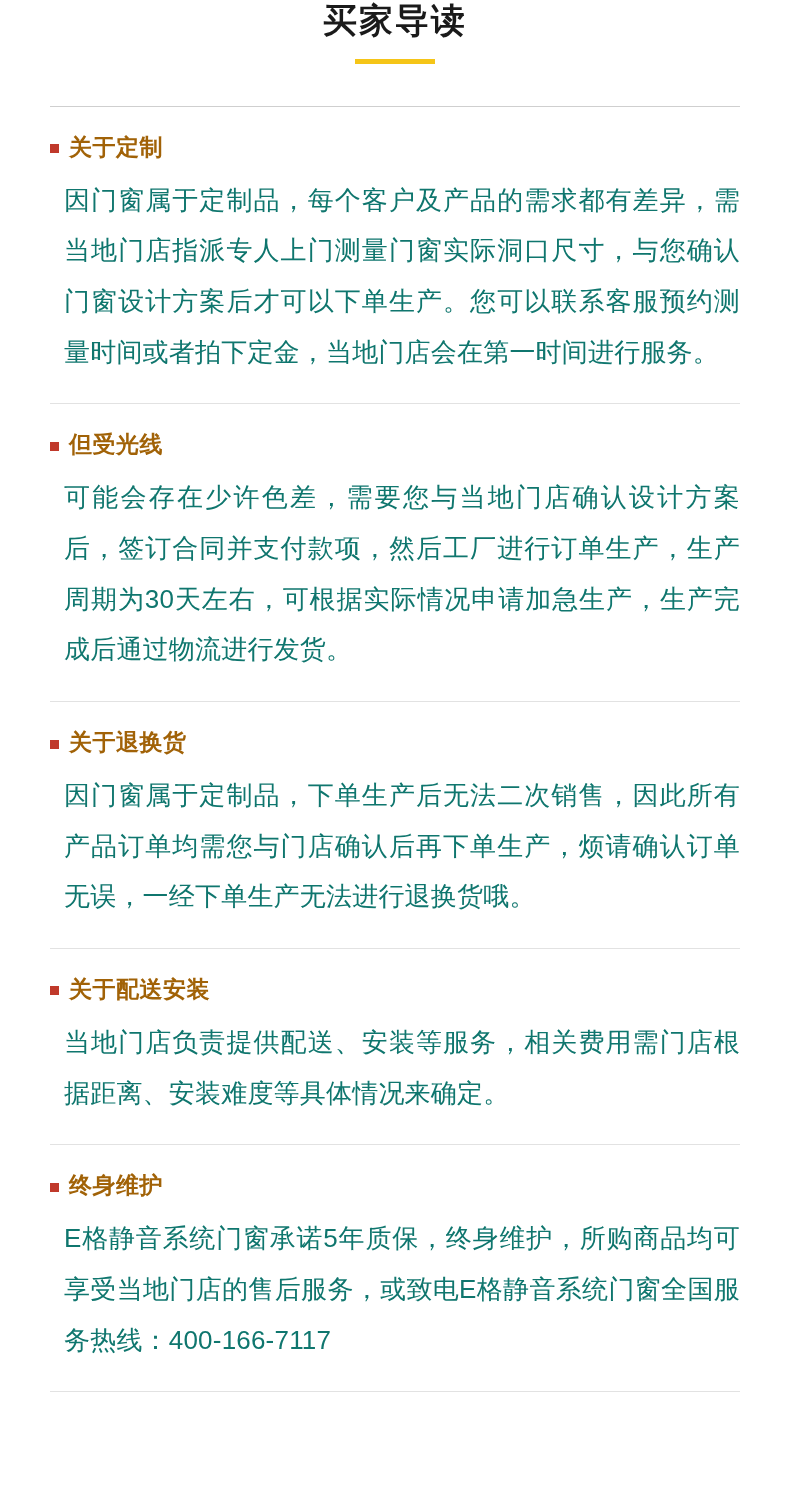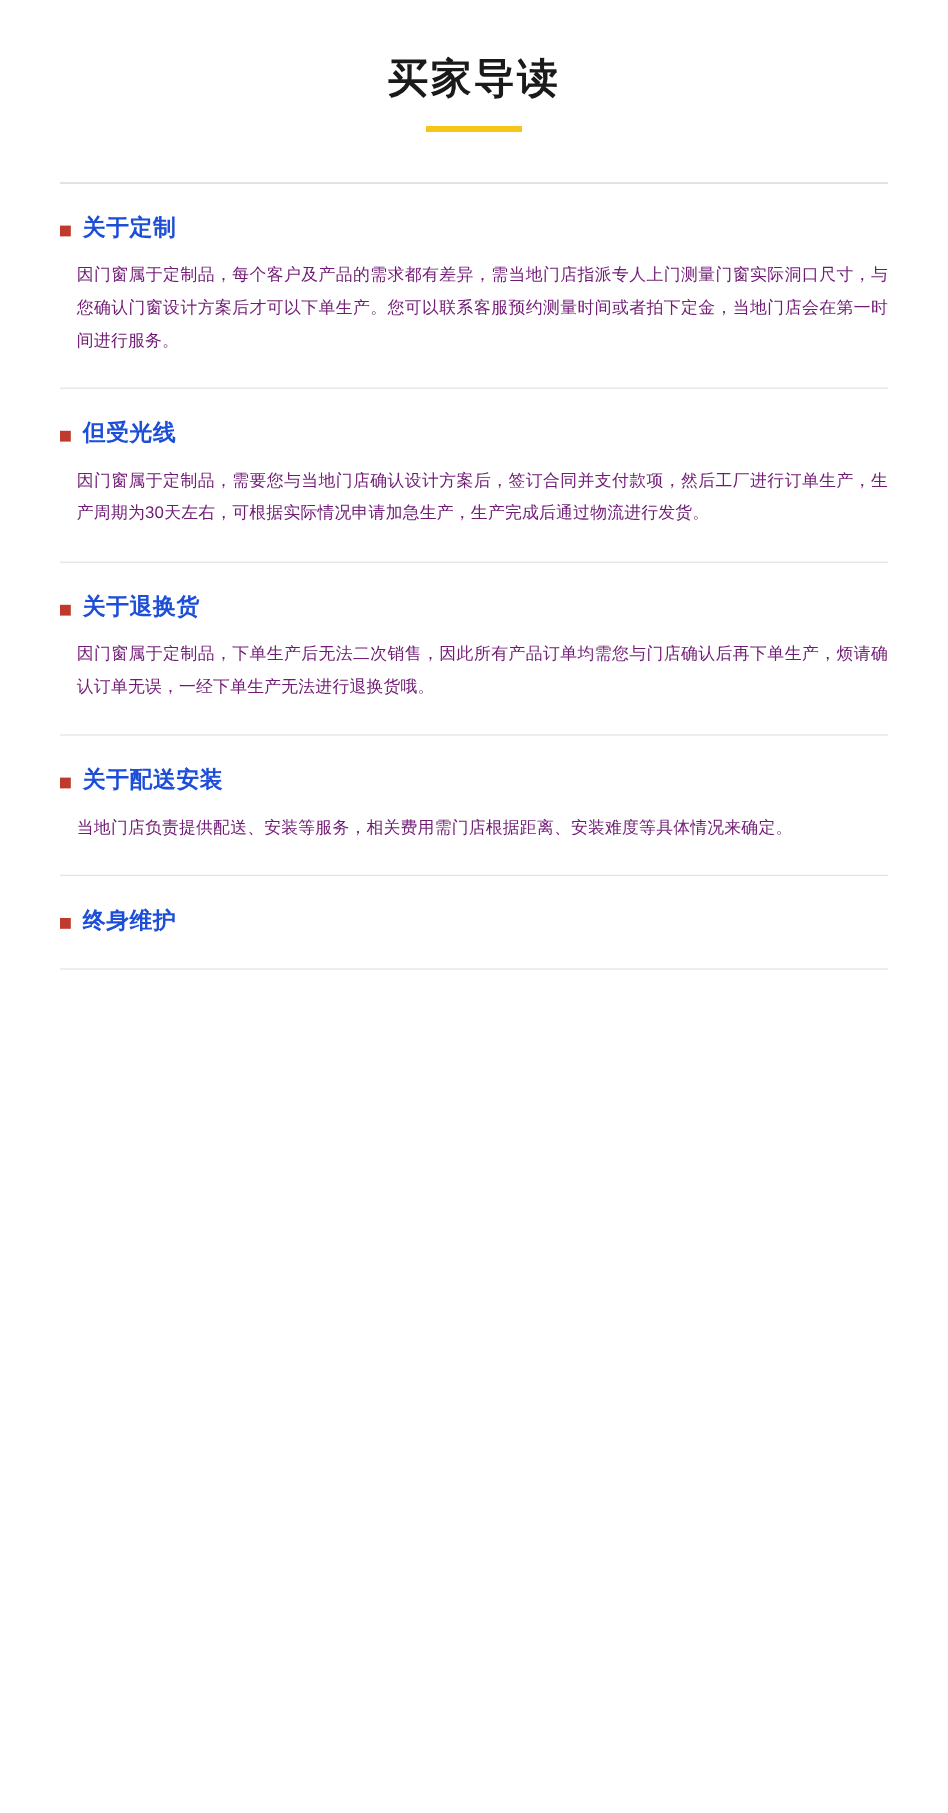--- a/index.html
+++ b/index.html
@@ -15,21 +15,20 @@
     -webkit-font-smoothing: antialiased;
   }
   .page {
     width: 790px;
     min-height: 1511px;
     box-sizing: border-box;
     padding: 0 50px;
     background: #ffffff;
   }
   .header {
-    padding-top: 46px;
     text-align: center;
   }
   .title {
     font-size: 34px;
     font-weight: bold;
     color: #1a1a1a;
     letter-spacing: 2px;
     line-height: 1.2;
   }
   .title-underline {
@@ -54,30 +53,30 @@
   .bullet {
     width: 9px;
     height: 9px;
     background: #c0392b;
     display: inline-block;
     flex: 0 0 auto;
     position: relative;
     top: 1px;
   }
   .section-title {
-    font-size: 19px;
+    font-size: 23px;
     font-weight: bold;
-    color: #1d4ed8;
+    color: #a16207;
     letter-spacing: 0.5px;
     line-height: 1.3;
   }
   .section-body {
-    font-size: 14px;
+    font-size: 26px;
     line-height: 1.95;
-    color: #701a75;
+    color: #0f766e;
     margin: 12px 0 0 14px;
     text-align: justify;
     letter-spacing: 0.2px;
   }
   .divider {
     height: 1px;
     background: #e2e2e2;
     margin-top: 26px;
   }
   .section:last-of-type .divider {
@@ -106,21 +105,21 @@
     </div>
     <div class="section-body">因门窗属于定制品，每个客户及产品的需求都有差异，需当地门店指派专人上门测量门窗实际洞口尺寸，与您确认门窗设计方案后才可以下单生产。您可以联系客服预约测量时间或者拍下定金，当地门店会在第一时间进行服务。</div>
     <div class="divider"></div>
   </div>
 
   <div class="section">
     <div class="section-head">
       <span class="bullet"></span>
       <span class="section-title">但受光线</span>
     </div>
-    <div class="section-body">因门窗属于定制品，需要您与当地门店确认设计方案后，签订合同并支付款项，然后工厂进行订单生产，生产周期为30天左右，可根据实际情况申请加急生产，生产完成后通过物流进行发货。</div>
+    <div class="section-body">可能会存在少许色差，需要您与当地门店确认设计方案后，签订合同并支付款项，然后工厂进行订单生产，生产周期为30天左右，可根据实际情况申请加急生产，生产完成后通过物流进行发货。</div>
     <div class="divider"></div>
   </div>
 
   <div class="section">
     <div class="section-head">
       <span class="bullet"></span>
       <span class="section-title">关于退换货</span>
     </div>
     <div class="section-body">因门窗属于定制品，下单生产后无法二次销售，因此所有产品订单均需您与门店确认后再下单生产，烦请确认订单无误，一经下单生产无法进行退换货哦。</div>
     <div class="divider"></div>
@@ -133,19 +132,20 @@
     </div>
     <div class="section-body">当地门店负责提供配送、安装等服务，相关费用需门店根据距离、安装难度等具体情况来确定。</div>
     <div class="divider"></div>
   </div>
 
   <div class="section">
     <div class="section-head">
       <span class="bullet"></span>
       <span class="section-title">终身维护</span>
     </div>
+    <div class="section-body">E格静音系统门窗承诺5年质保，终身维护，所购商品均可享受当地门店的售后服务，或致电E格静音系统门窗全国服务热线：400-166-7117</div>
     <div class="divider"></div>
   </div>
 
 
   <div class="bottom-space"></div>
 
 </div>
 
 </body></html>

